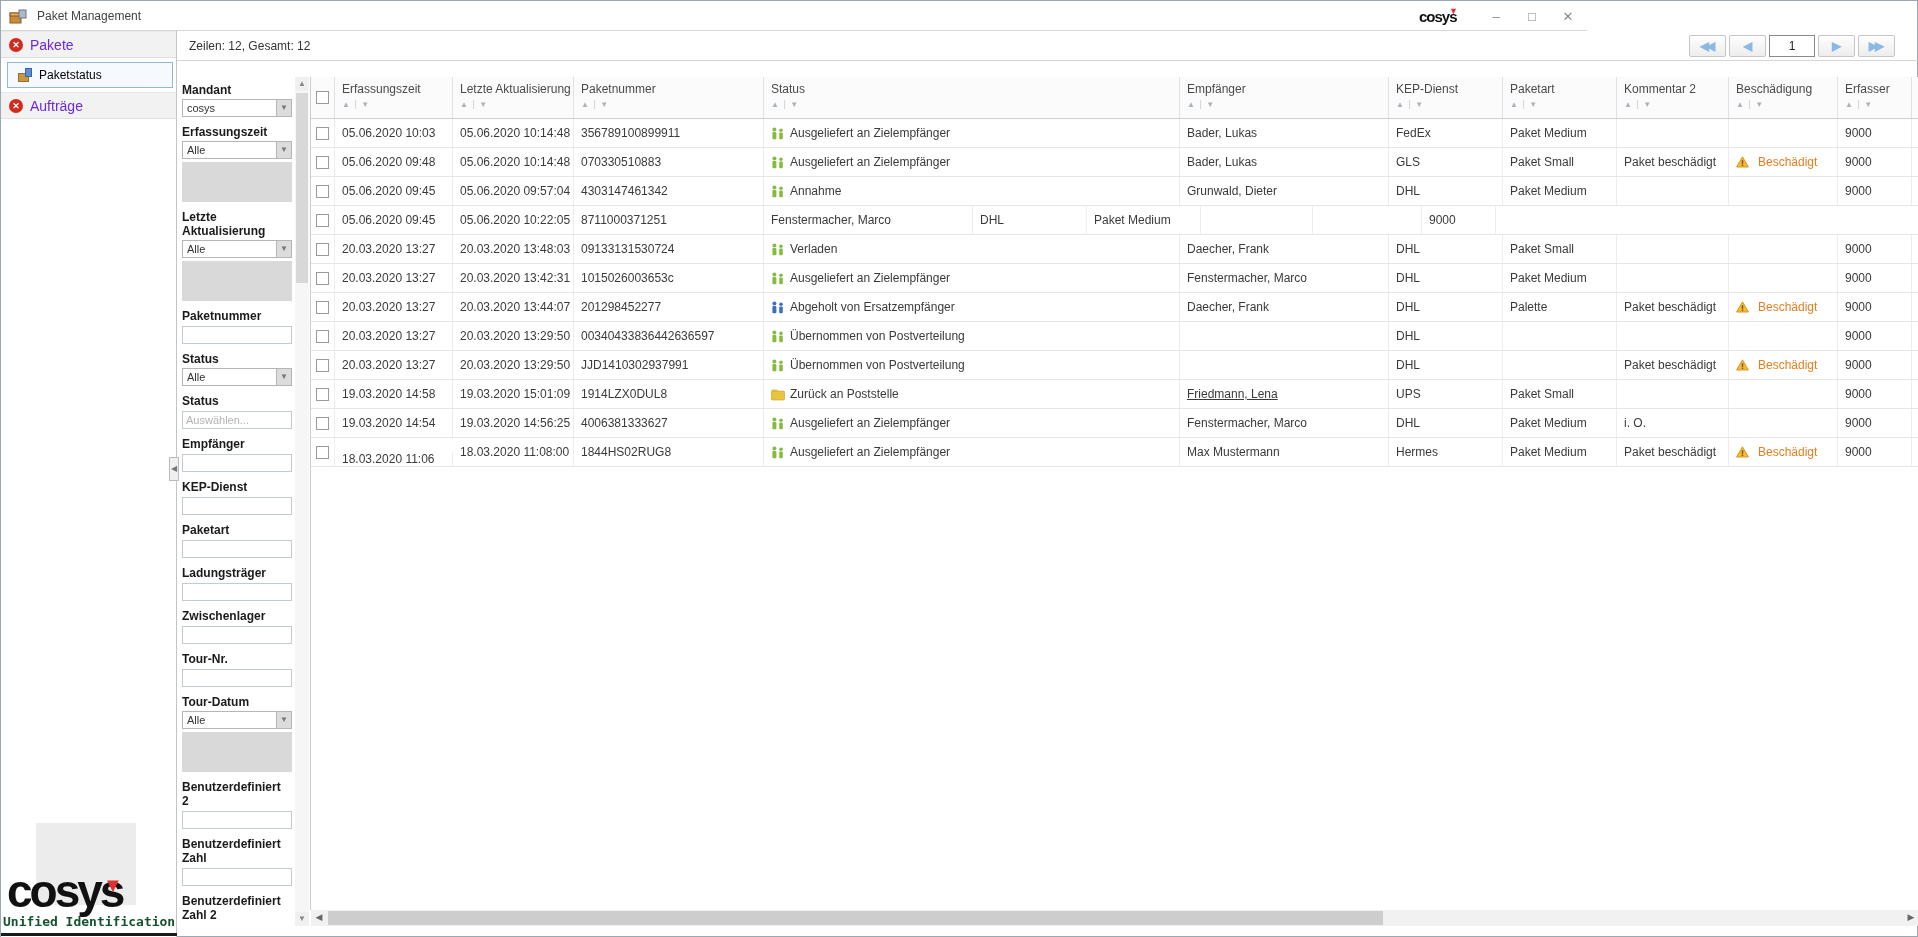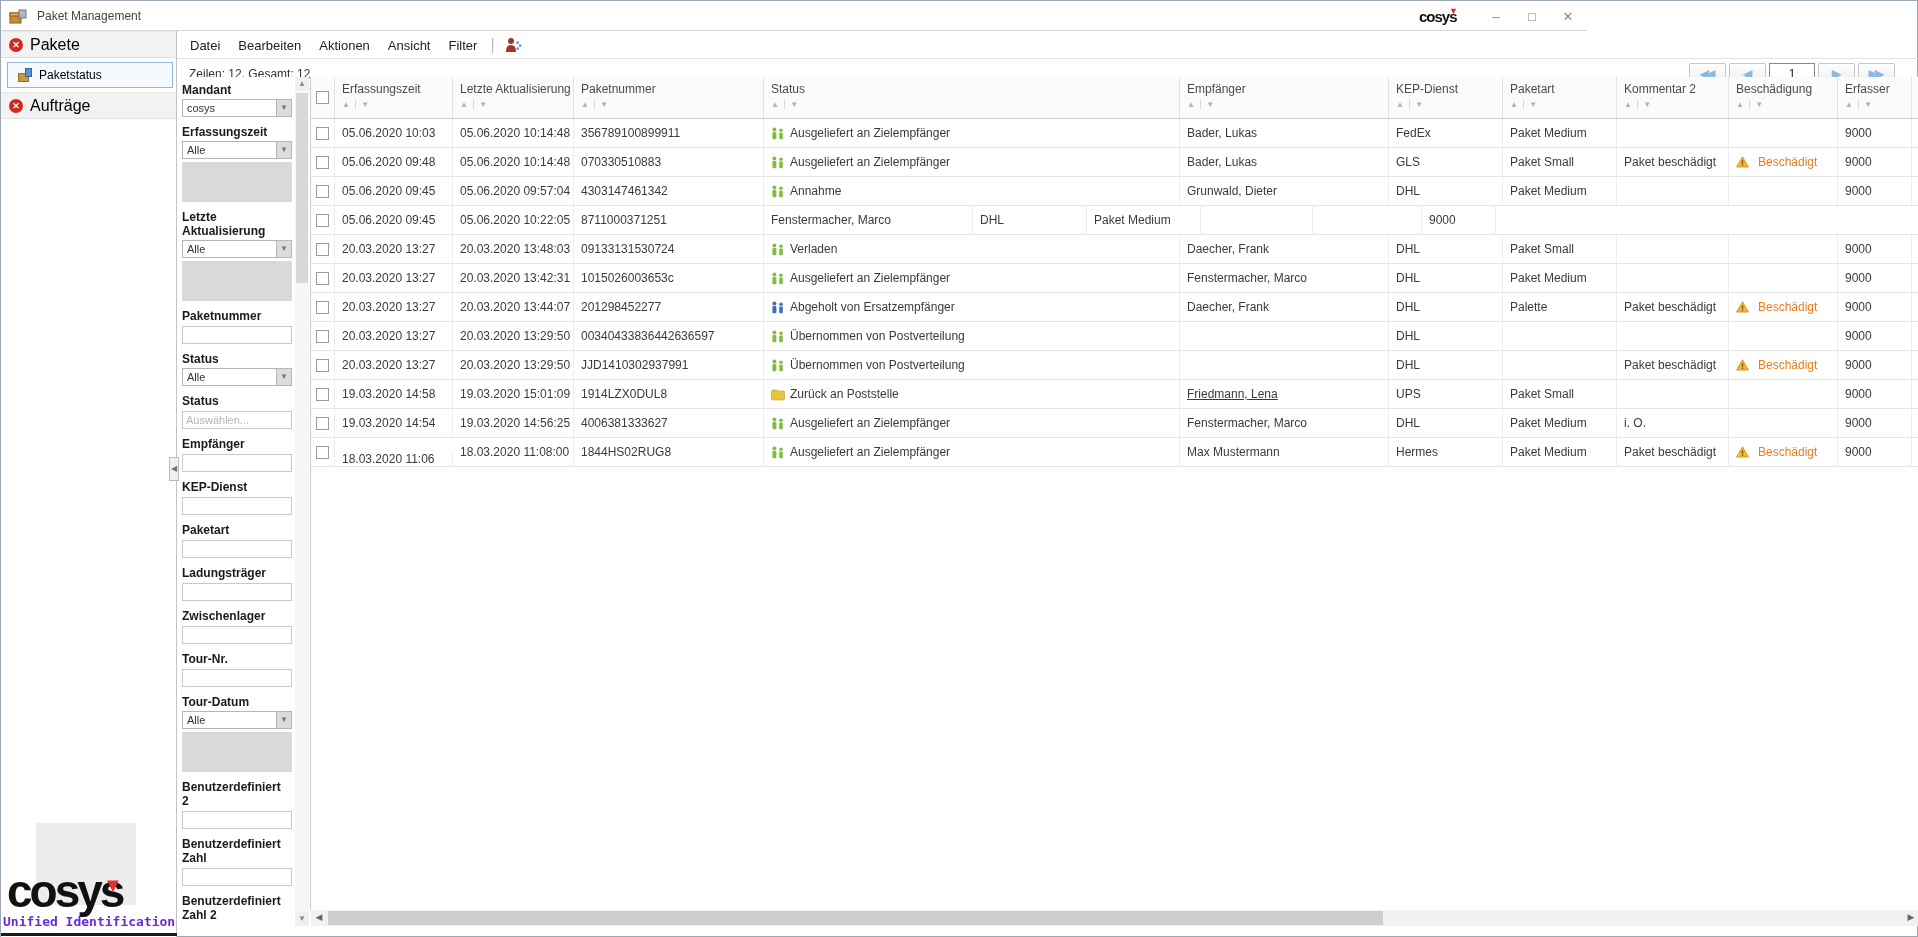--- a/index.html
+++ b/index.html
@@ -19,36 +19,36 @@
   .cosys { position:relative; font-weight:900; color:#111; letter-spacing:-1px; display:inline-block; }
   .cosys .tri { position:absolute; color:#e03030; }
   .cosys-small { font-size:15px; width:52px; }
   .cosys-small .tri { font-size:9px; left:30px; top:-2px; }
 
   
   .sidebar { position:absolute; left:0; top:30px; width:176px; height:907px;
              background:#fff; border-right:1px solid #c4c4c4; }
   .side-group { height:27px; display:flex; align-items:center; background:#f2f2f2;
                 border-bottom:1px solid #e0e0e0; border-top:1px solid #e8e8e8; cursor:pointer; }
-  .side-group .lbl { font-size:16px; color:#000000; }
+  .side-group .lbl { font-size:14px; color:#6d28d9; }
   .redball { width:14px; height:14px; border-radius:50%; background:#d42a1e; color:#fff;
              font-size:9px; font-weight:bold; line-height:14px; text-align:center; margin:0 7px 0 8px; }
   .side-child { height:26px; margin:4px 3px 4px 6px; display:flex; align-items:center;
                 background:#f6faff; border:1px solid #93b7d7; cursor:pointer; }
   .side-child .lbl { font-size:12px; color:#000000; }
   .boxicon { width:14px; height:14px; position:relative; margin:0 7px 0 10px; }
   .boxicon .box { position:absolute; left:0; bottom:0; width:11px; height:9px; background:#c9973f; border:1px solid #9a7026; }
   .boxicon .doc { position:absolute; right:0; top:0; width:7px; height:9px; background:#5b8ed6; border:1px solid #3a66a8; }
 
   .side-logo { position:absolute; left:0; bottom:5px; width:176px; }
   .logo-square { position:absolute; left:35px; bottom:28px; width:100px; height:82px; background:#ececec; }
   .cosys-big { position:absolute; left:6px; bottom:22px; font-size:46px; line-height:40px; letter-spacing:-3px; }
   .cosys-big .tri { font-size:20px; left:96px; top:-6px; }
   .logo-tag { position:absolute; left:2px; bottom:4px; width:172px; font-family:"DejaVu Sans Mono", monospace;
-              font-size:13px; font-weight:bold; color:#6d28d9; white-space:nowrap; }
+              font-size:13px; font-weight:bold; color:#14532d; white-space:nowrap; }
 
   
   .content { position:absolute; left:176px; top:30px; width:1742px; height:907px; }
   .menubar { height:28px; display:flex; align-items:center; border-bottom:1px solid #e3e3e3; padding-left:4px; }
   .menu-item { font-size:13px; color:#222; padding:3px 9px; cursor:default; }
   .menu-sep { color:#bbb; padding:0 4px; }
   .toolbar-ico { width:17px; height:16px; margin-left:6px; }
 
   .statusrow { position:relative; height:30px; border-bottom:1px solid #d6d6d6; }
   .rowslabel { position:absolute; left:12px; top:8px; font-size:12px; color:#333; }
@@ -146,33 +146,20 @@
       </div>
     <div class="side-logo">
       <div class="logo-square"></div>
       <div class="cosys cosys-big"><span>cosys</span><span class="tri">▼</span></div>
       <div class="logo-tag">Unified Identification</div>
     </div>
   </div>
 
   <div class="content">
 
-    <div class="menubar">
-      <span id="menu-items"><span class="menu-item">Datei</span><span class="menu-item">Bearbeiten</span><span class="menu-item">Aktionen</span><span class="menu-item">Ansicht</span><span class="menu-item">Filter</span></span>
-      <span class="menu-sep">|</span>
-      <span class="toolbar-ico">
-        <svg width="17" height="16" viewBox="0 0 17 16">
-          <circle cx="6" cy="4" r="3" fill="#a0342b"></circle>
-          <path d="M1 15 q0-7 5-7 q5 0 5 7 Z" fill="#a0342b"></path>
-          <rect x="11.5" y="4.5" width="2.2" height="2.2" fill="#4a7fd6"></rect>
-          <rect x="14" y="7.5" width="2.2" height="2.2" fill="#4a7fd6"></rect>
-          <rect x="11.5" y="10.5" width="2.2" height="2.2" fill="#4a7fd6"></rect>
-        </svg>
-      </span>
-    </div>
 
     <div class="statusrow">
       <span class="rowslabel">Zeilen: 12, Gesamt: 12</span>
       <span class="pager">
         <span class="pgbtn dbl">◀◀</span>
         <span class="pgbtn">◀</span>
         <input class="pginput" value="1" style="">
         <span class="pgbtn">▶</span>
         <span class="pgbtn dbl">▶▶</span>
       </span>

